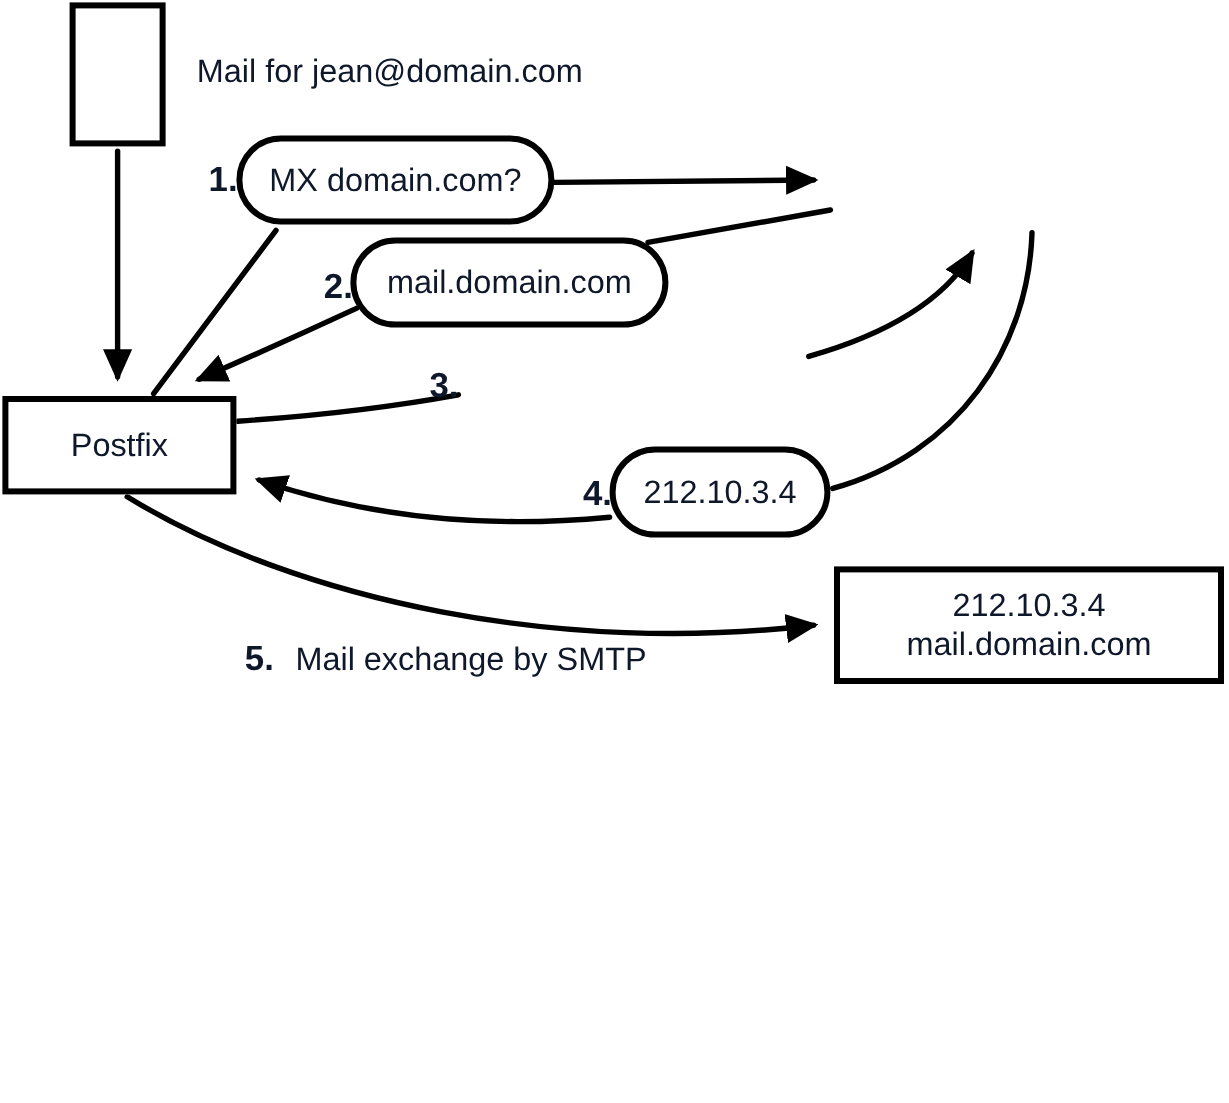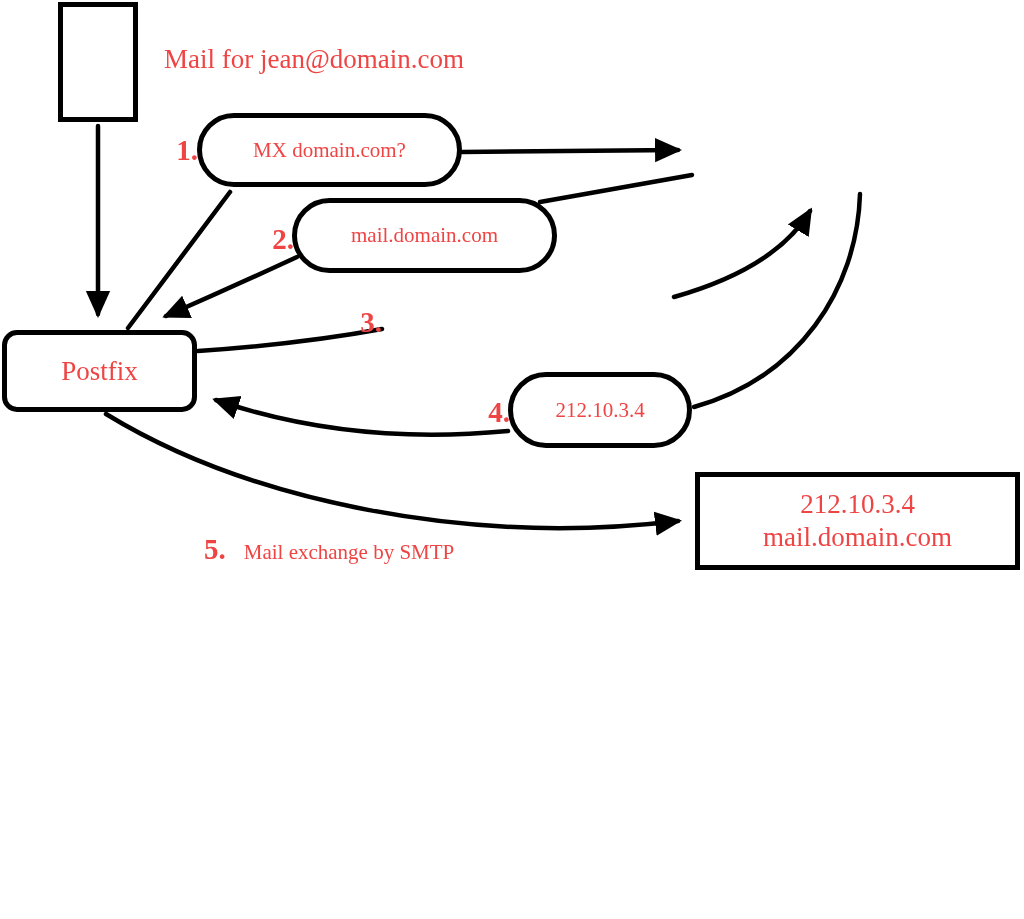--- a/index.html
+++ b/index.html
@@ -1,22 +1,22 @@
 <!DOCTYPE html>
 <html><head>
 <meta charset="utf-8">
 <style>
   html, body { margin: 0; padding: 0; background: #ffffff; }
   .stage {
     position: relative;
     width: 1024px;
     height: 919px;
     background: #ffffff;
-    font-family: Liberation Serif, serif;
-    color: #ef4444;
+    font-family: Liberation Sans, sans-serif;
+    color: #0f172a;
     overflow: hidden;
   }
   .stage svg.connectors {
     position: absolute;
     left: 0; top: 0;
     width: 1024px; height: 919px;
   }
   .box {
     position: absolute;
     box-sizing: border-box;
@@ -30,21 +30,21 @@
   }
   .pill {
     position: absolute;
     box-sizing: border-box;
     border: 5px solid #000000;
     border-radius: 40px;
     background: #ffffff;
     display: flex;
     align-items: center;
     justify-content: center;
-    font-size: 21px;
+    font-size: 27px;
     white-space: nowrap;
   }
   .stepnum {
     position: absolute;
     font-size: 29px;
     font-weight: bold;
     width: 38px;
     text-align: right;
     white-space: nowrap;
   }
@@ -56,21 +56,21 @@
   .step5row {
     position: absolute;
     left: 204px;
     top: 533px;
     display: flex;
     align-items: baseline;
     gap: 18px;
     white-space: nowrap;
   }
   .step5row .num { font-size: 29px; font-weight: bold; }
-  .step5row .lbl { font-size: 21px; }
+  .step5row .lbl { font-size: 27px; }
   .smtp-block {
     position: absolute;
     left: 249px;
     top: 591px;
     font-size: 26px;
     white-space: pre;
   }
   .smtp-block .line { height: 32.6px; line-height: 32.6px; }
   .twolines { line-height: 33px; flex-direction: column; }
 </style>
@@ -96,21 +96,21 @@
       <path d="M860,194 C857,290 798,378 694,407"></path>
       <path d="M508,431 Q350,446 216,400" marker-end="url(#ah)"></path>
       <path d="M106,414 C250,502 470,546 678,521" marker-end="url(#ah)"></path>
     </g>
   </svg>
 
   <div class="box" style="left:58px; top:2px; width:80px; height:120px;"></div>
 
   <div class="caption" style="left:164px; top:44px;">Mail for jean@domain.com</div>
 
-  <div class="box" style="left:2px; top:330px; width:195px; height:82px;border-radius:15px;">
+  <div class="box" style="left:2px; top:330px; width:195px; height:82px;">
     <span>Postfix</span>
   </div>
 
 
   <div class="box twolines" style="left:695px; top:472px; width:325px; height:98px;">
     <div>212.10.3.4</div>
     <div>mail.domain.com</div>
   </div>
 
   <div class="pill" style="left:197px; top:113px; width:265px; height:74px;">

